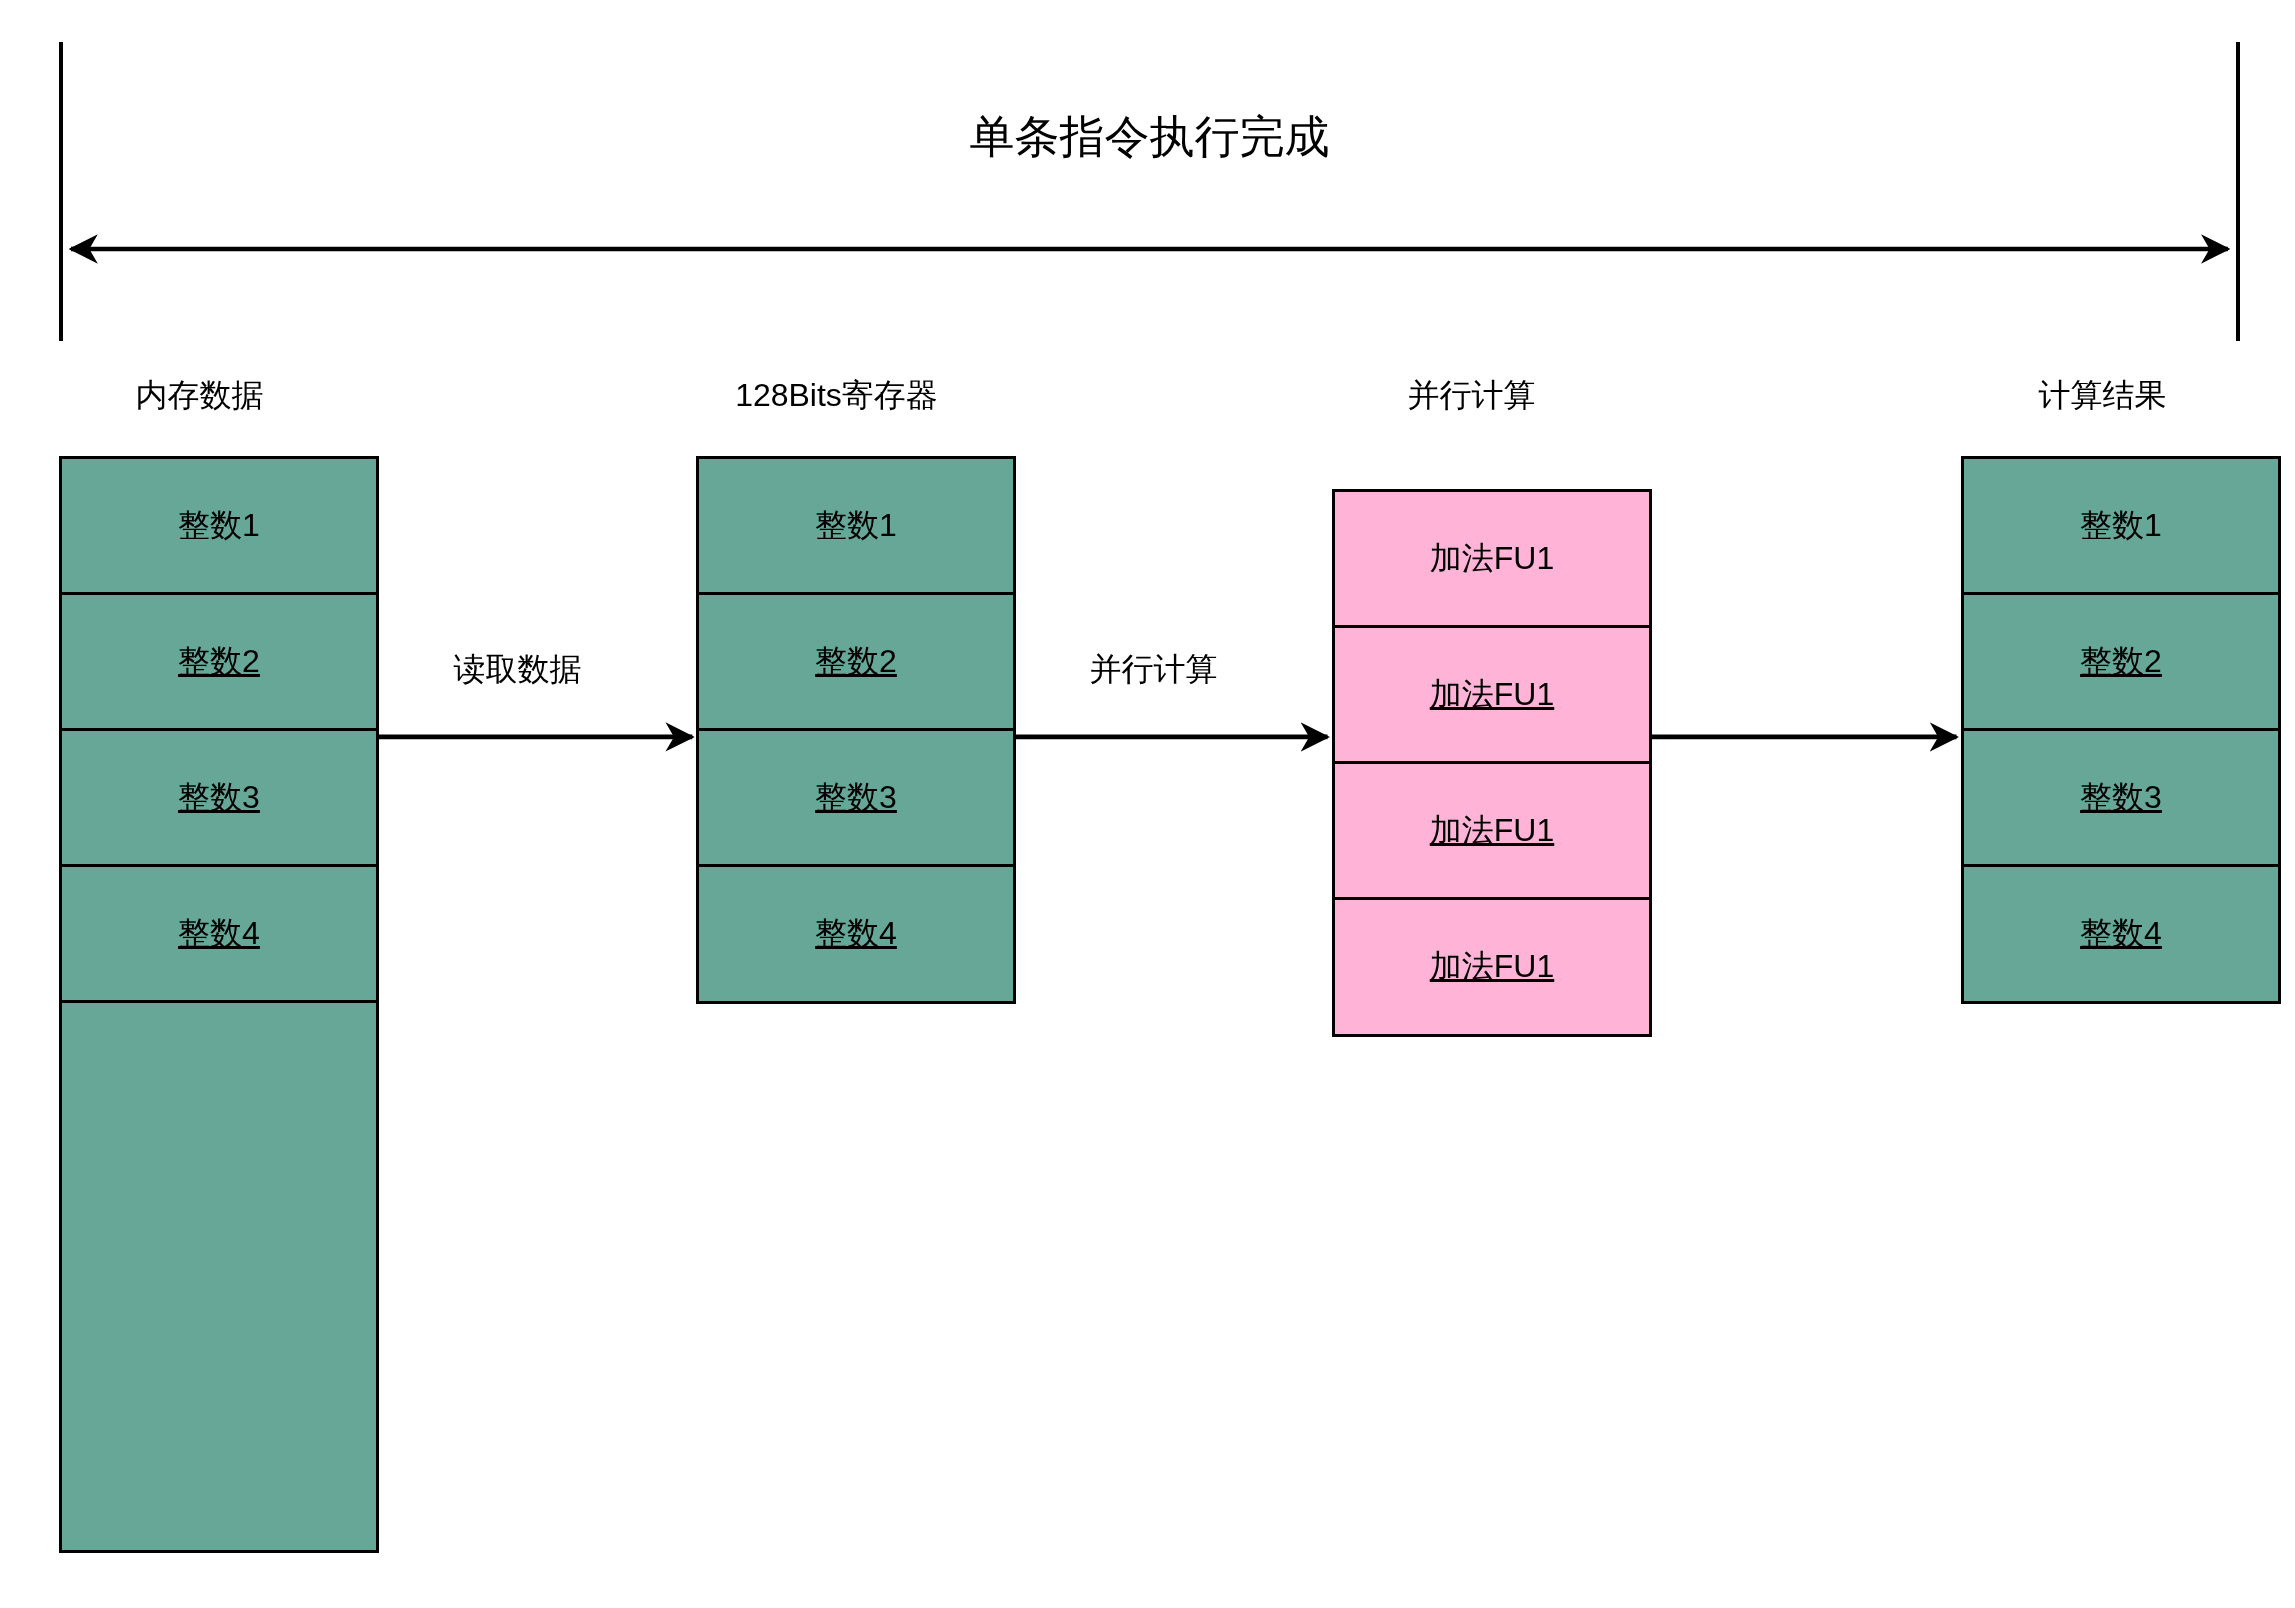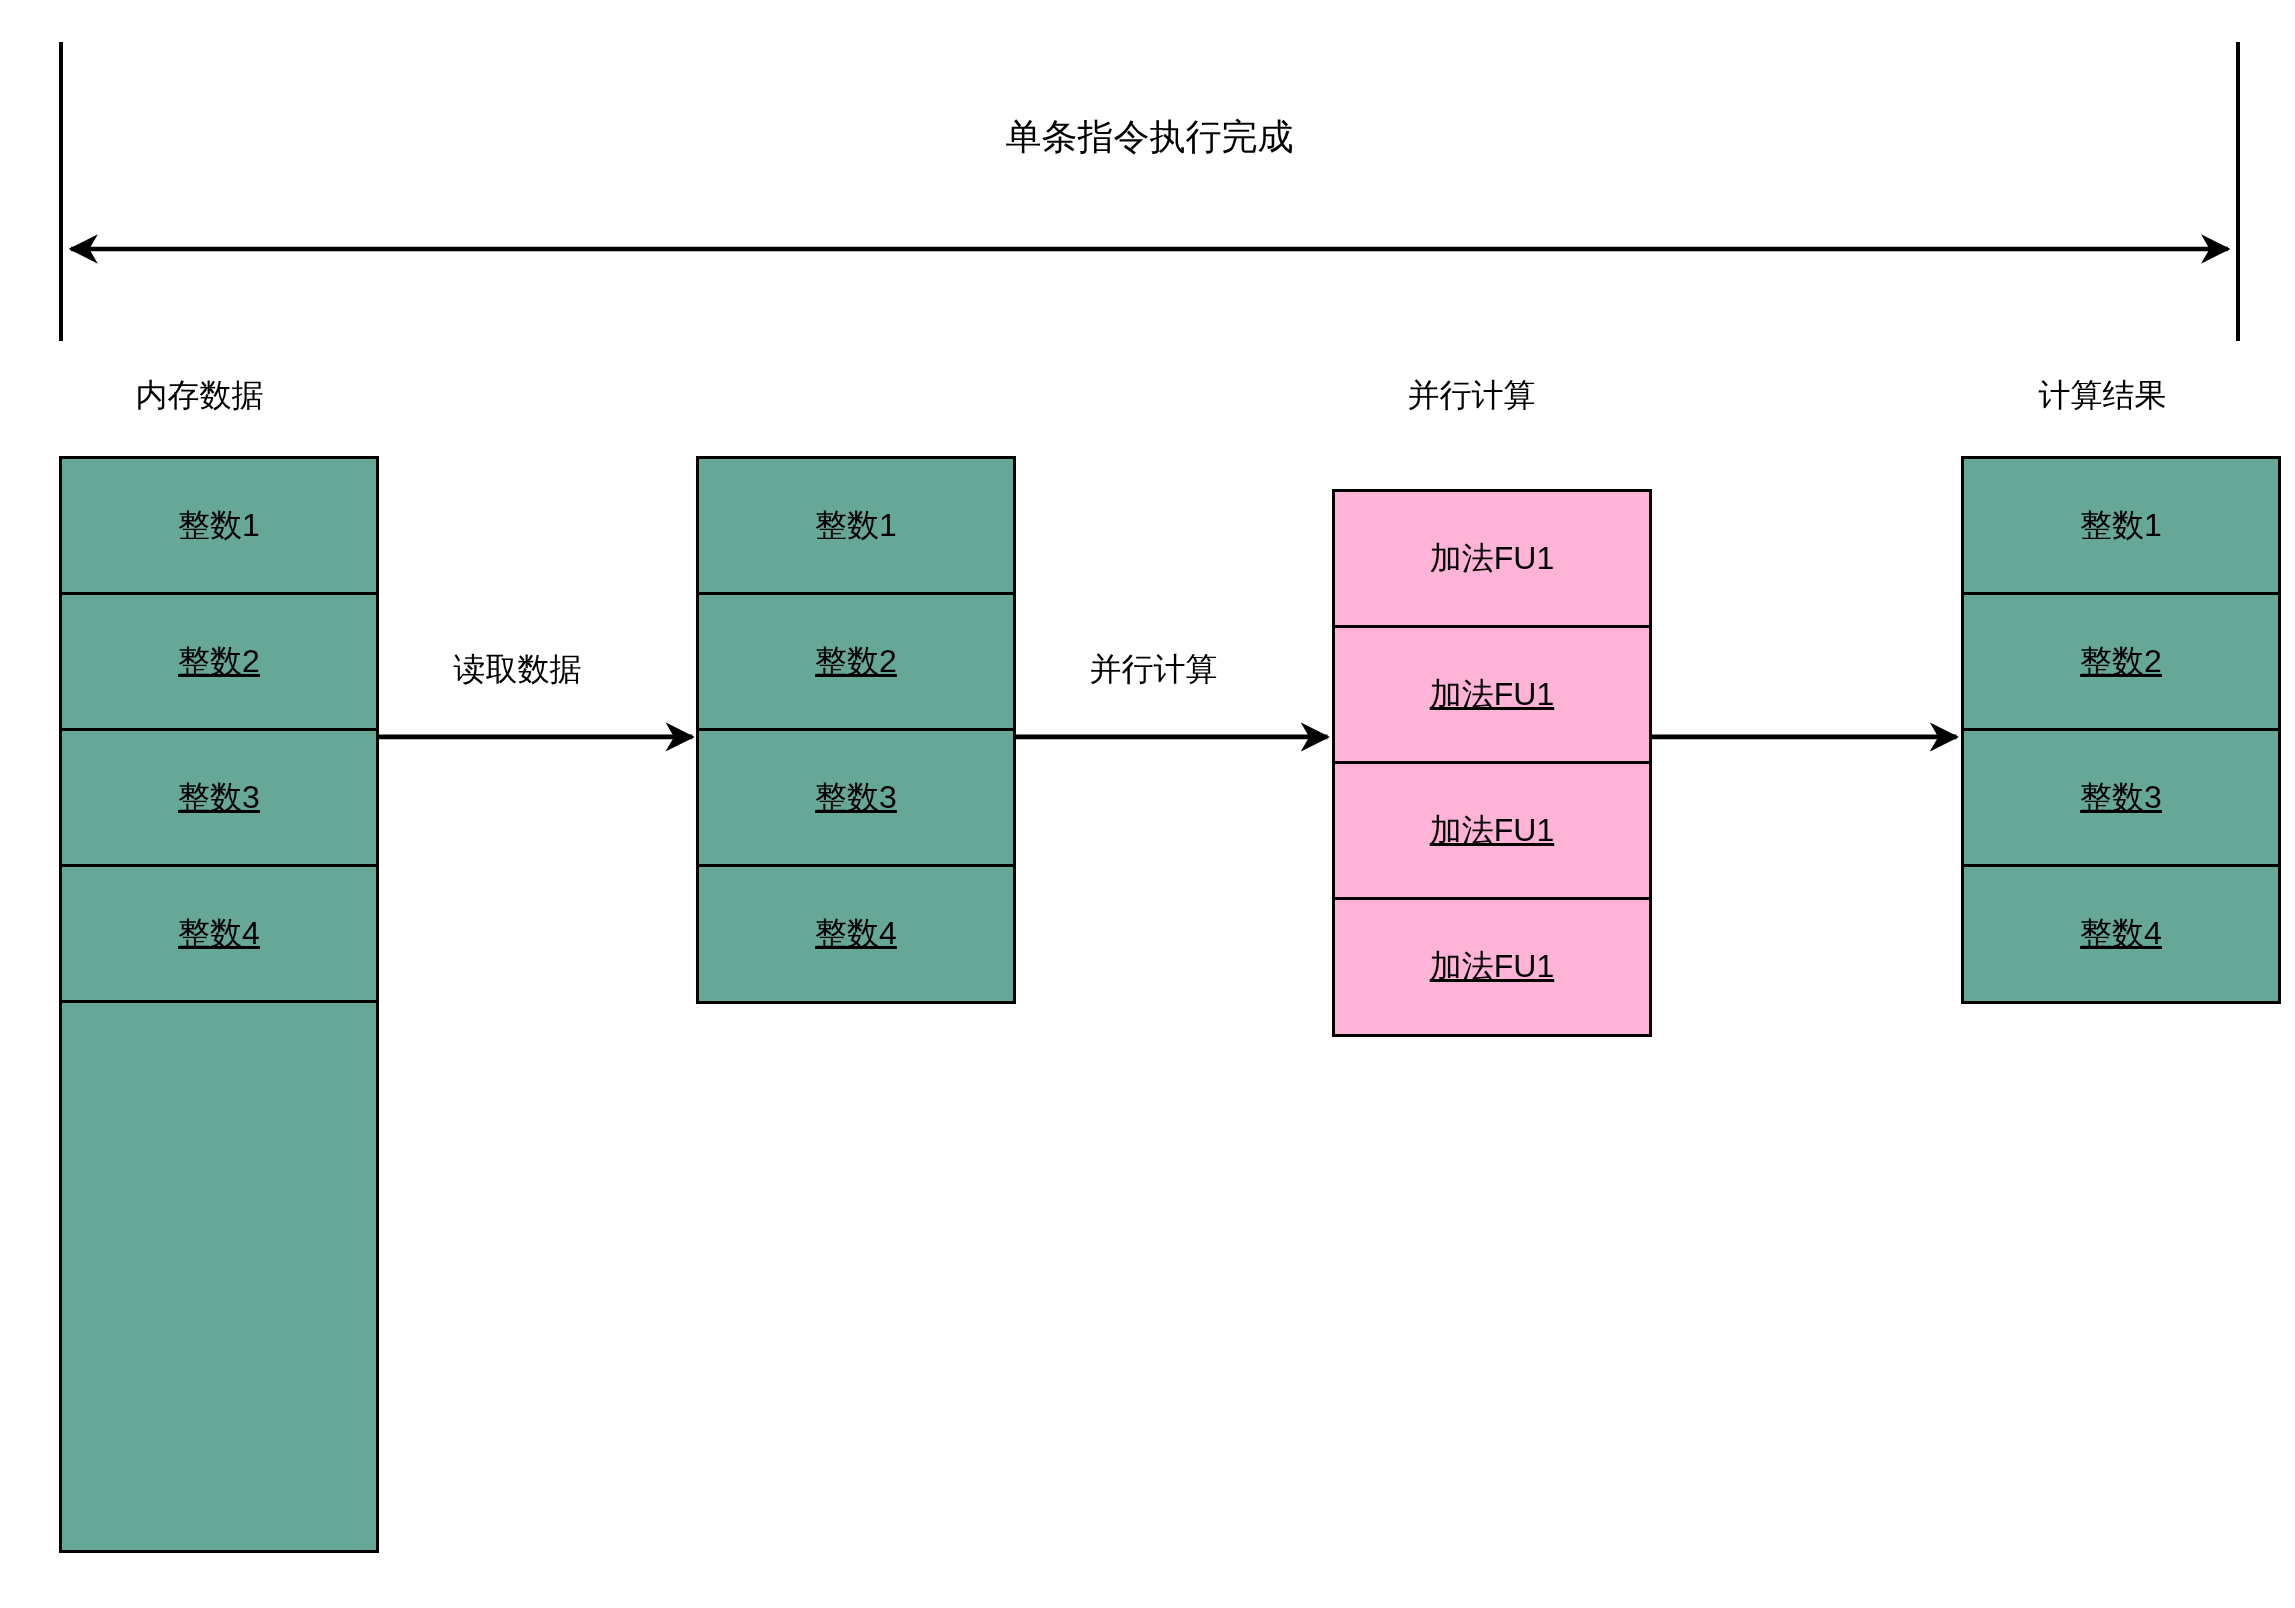--- a/index.html
+++ b/index.html
@@ -30,21 +30,21 @@
     background: #000000;
   }
   .bracket.left  { left: 59px;  }
   .bracket.right { left: 2236px; }
   .title {
     position: absolute;
     left: 59px;
     top: 117px;
     width: 2181px;
     text-align: center;
-    font-size: 36px;
+    font-size: 45px;
     line-height: 40px;
     white-space: nowrap;
   }
   .col-header {
     position: absolute;
     top: 376px;
     width: 463px;
     text-align: center;
     font-size: 32px;
     line-height: 39px;
@@ -110,20 +110,21 @@
 
     <line x1="2092" y1="956" x2="2538" y2="956" stroke="#000000" stroke-width="6" marker-end="url(#arrowhead)"></line>
   </svg>
 
   <div class="bracket left"></div>
   <div class="bracket right"></div>
 
   <div class="title">单条指令执行完成</div>
 
   <div class="col-header h1">内存数据</div>
+  <div class="col-header h2">128Bits寄存器</div>
   <div class="col-header h3">并行计算</div>
   <div class="col-header h4">计算结果</div>
 
   <div class="column c1">
     <div class="cell fill-green">整数1</div>
     <div class="cell fill-green">整数2</div>
     <div class="cell fill-green">整数3</div>
     <div class="cell fill-green">整数4</div>
     <div class="cell fill-green tail"></div>
   </div>

